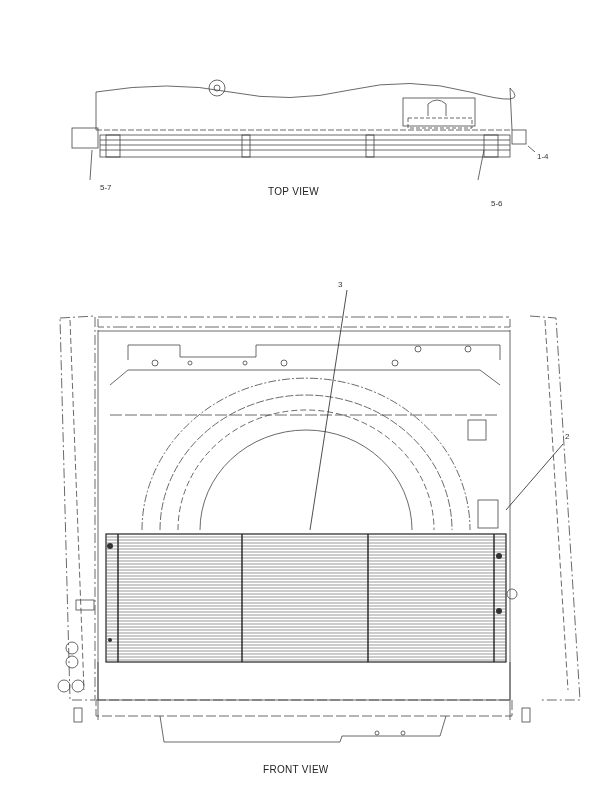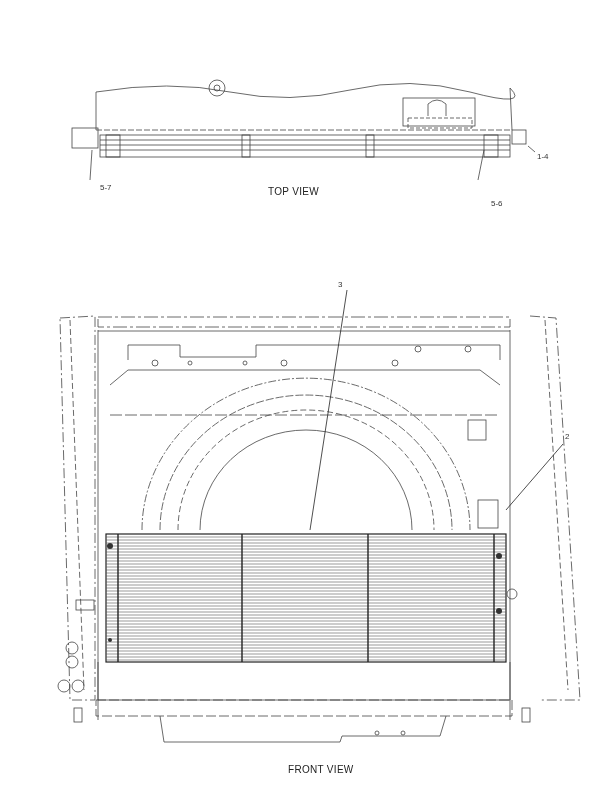--- a/index.html
+++ b/index.html
@@ -143,13 +143,13 @@
   </g>
 </svg>
 
 <span class="lbl" style="left:100px;top:183px;">5-7</span>
 <span class="lbl" style="left:463px;top:199px;margin-left:28px;">5-6</span>
 <span class="lbl" style="left:537px;top:152px;">1-4</span>
 <span class="title" style="left:268px;top:186px;">TOP VIEW</span>
 
 <span class="lbl" style="left:338px;top:280px;">3</span>
 <span class="lbl" style="left:565px;top:432px;">2</span>
-<span class="title" style="left:288px;top:764px;text-align:center;">FRONT VIEW</span>
+<span class="title" style="left:263px;top:764px;text-align:center;">FRONT VIEW</span>
 
 </body></html>

